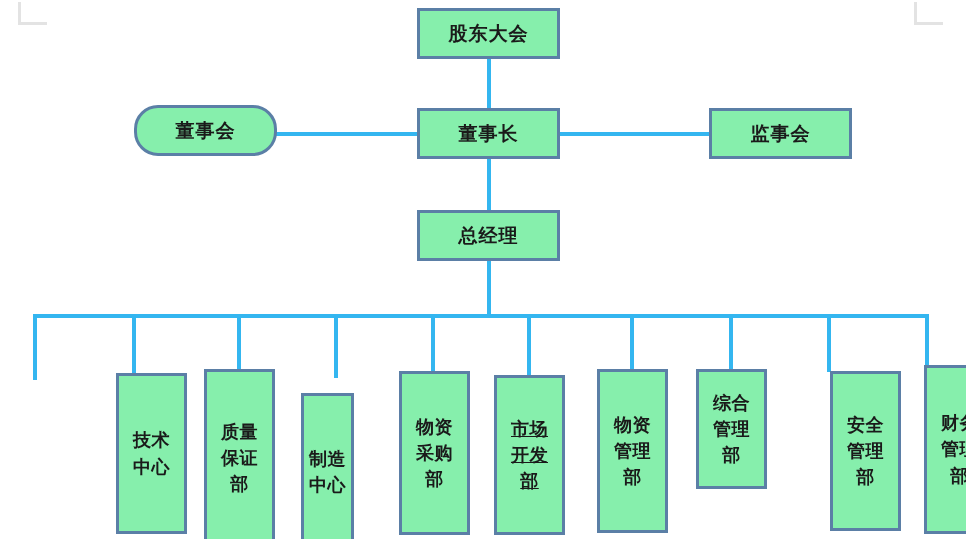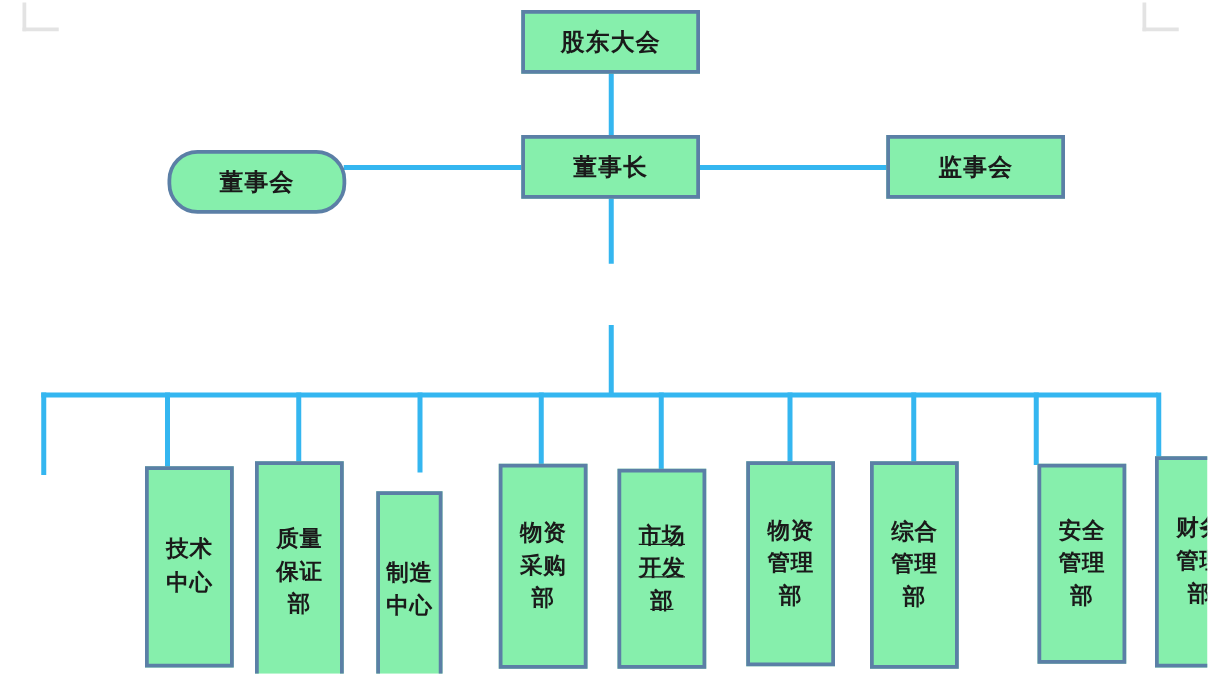--- a/index.html
+++ b/index.html
@@ -100,30 +100,33 @@
   <div class="conn v" style="left:527px; top:314px; height:62px;"></div>
   <div class="conn v" style="left:630px; top:314px; height:56px;"></div>
   <div class="conn v" style="left:729px; top:314px; height:56px;"></div>
   <div class="conn v" style="left:827px; top:314px; height:58px;"></div>
   <div class="conn v" style="left:925px; top:314px; height:52px;"></div>
 
   <div class="node wide" style="left:417px; top:8px; width:143px; height:51px;">
     <span class="label">股东大会</span>
   </div>
 
-  <div class="node wide" style="left:134px; top:120px; width:143px; height:51px;border-radius:24px;">
+  <div class="node wide" style="left:134px; top:105px; width:143px; height:51px;border-radius:24px;">
     <span class="label">董事会</span>
   </div>
   <div class="node wide" style="left:709px; top:108px; width:143px; height:51px;">
     <span class="label">监事会</span>
   </div>
   <div class="node wide" style="left:417px; top:108px; width:143px; height:51px;">
     <span class="label">董事长</span>
   </div>
 
+  <div class="node wide" style="left:417px; top:210px; width:143px; height:51px;">
+    <span class="label">总经理</span>
+  </div>
 
   <div class="node dept" style="left:116px; top:373px; width:71px; height:161px;">
     <span class="label">技术
 中心</span>
   </div>
   <div class="node dept" style="left:204px; top:369px; width:71px; height:178px;">
     <span class="label">质量
 保证
 部</span>
   </div>
@@ -139,21 +142,21 @@
   <div class="node dept" style="left:494px; top:375px; width:71px; height:160px;text-decoration:underline;">
     <span class="label">市场
 开发
 部</span>
   </div>
   <div class="node dept" style="left:597px; top:369px; width:71px; height:164px;">
     <span class="label">物资
 管理
 部</span>
   </div>
-  <div class="node dept" style="left:696px; top:369px; width:71px; height:166px;">
+  <div class="node dept" style="left:696px; top:369px; width:71px; height:120px;">
     <span class="label">综合
 管理
 部</span>
   </div>
   <div class="node dept" style="left:794px; top:371px; width:71px; height:160px;margin-left:36px;">
     <span class="label">安全
 管理
 部</span>
   </div>
   <div class="node dept" style="left:892px; top:365px; width:71px; height:169px;margin-left:32px;">

